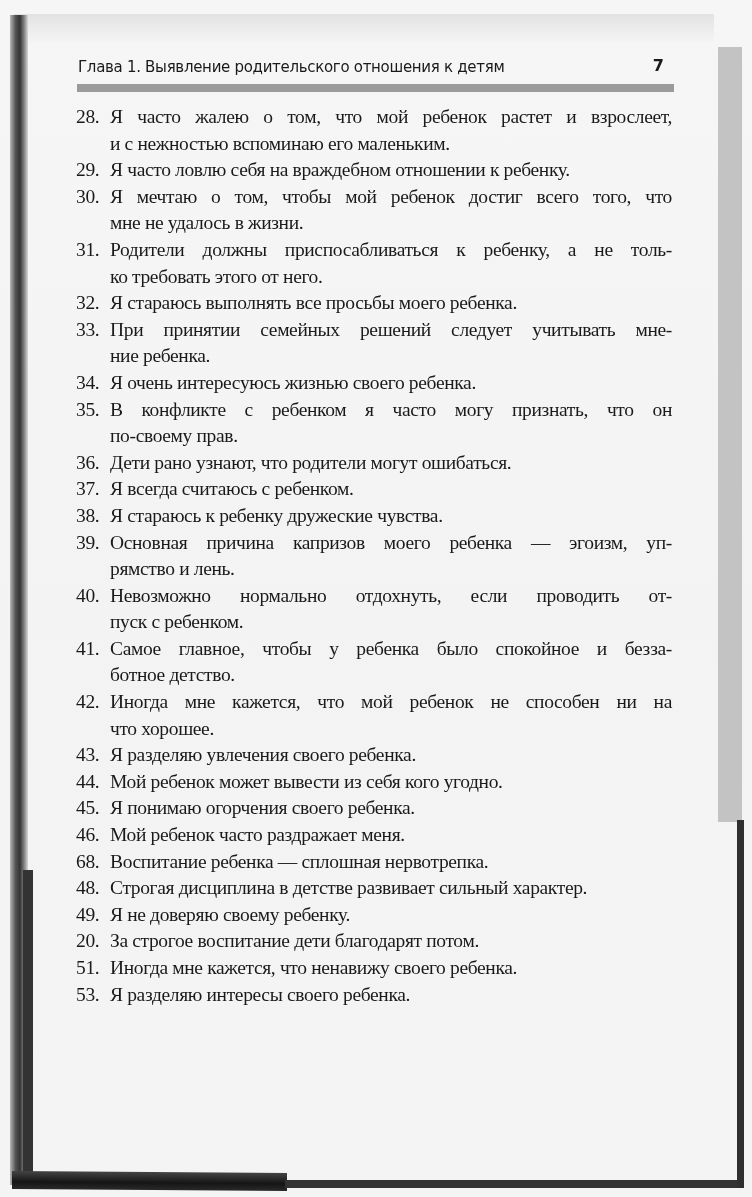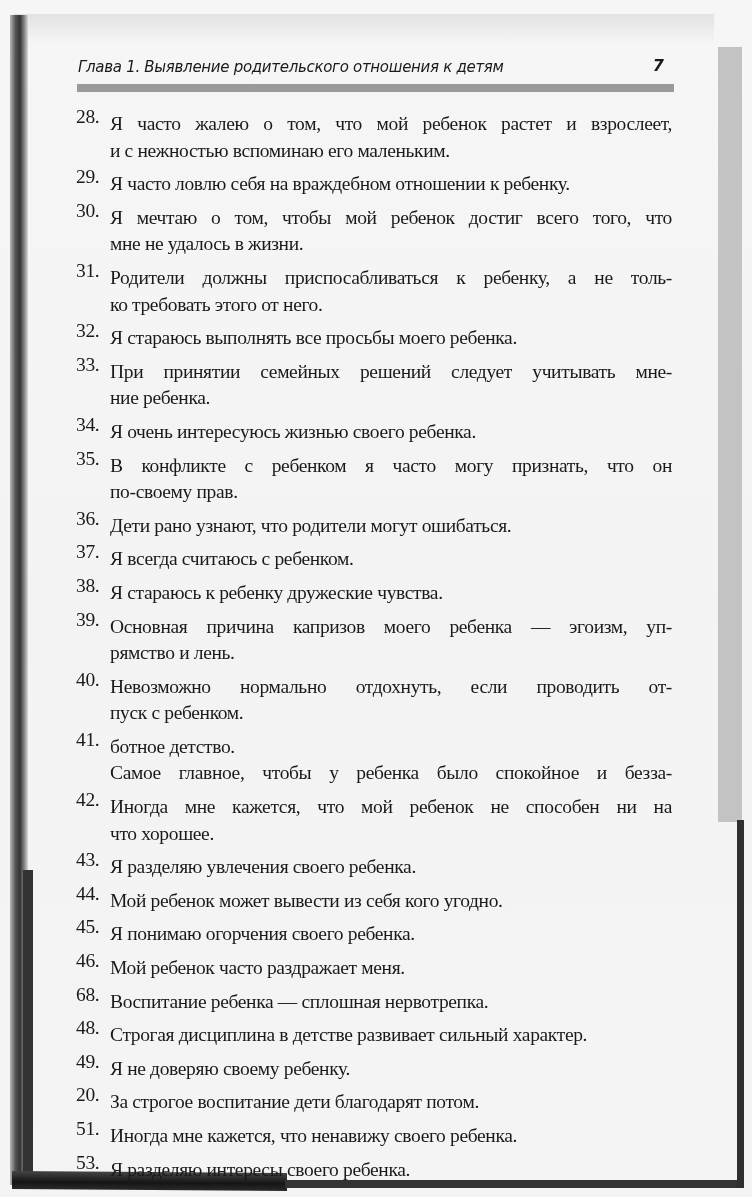--- a/index.html
+++ b/index.html
@@ -36,42 +36,42 @@
     }
     .right-gray {
       position: absolute; left: 718px; top: 47px; width: 24px; height: 775px;
       background: #c3c3c3;
     }
     .right-dark {
       position: absolute; left: 737px; top: 820px; width: 7px; height: 368px;
       background: #2f2f2f;
     }
     .header {
-      position: absolute; left: 78px; top: 58px; width: 590px; height: 24px; font-style: italic;
+      position: absolute; left: 78px; top: 58px; width: 590px; height: 24px;
     }
     .header-title {
       position: absolute; left: 0; top: 0;
       font-family: "DejaVu Sans", sans-serif; font-size: 15px; letter-spacing: -0.3px;
       color: #1a1a1a;
     }
     .page-number {
       position: absolute; right: 4px; top: -2px;
       font-family: "DejaVu Sans", sans-serif; font-weight: bold; font-size: 16px;
     }
     .header-rule {
       position: absolute; left: 77px; top: 84px; width: 597px; height: 8px;
       background: #9a9a9a;
     }
     .items {
       position: absolute; left: 76px; top: 104px; width: 596px;
       font-size: 19.5px; line-height: 26.6px; letter-spacing: -0.35px; font-family: Liberation Serif, serif;
     }
     .item { display: flex; text-align: justify; }
     .item-num { flex: 0 0 auto; width: 34px; white-space: nowrap; }
-    .item-text { flex: 1 1 auto; margin-top: 7px; }
+    .item-text { flex: 1 1 auto; }
     .line { display: block; white-space: nowrap; }
     .line.justify { text-align: justify; text-align-last: justify; white-space: normal; }
   </style>
 </head>
 <body>
 
 <div class="page">
   <div class="top-shade"></div>
   <div class="left-spine"></div>
   <div class="left-spine-lower"></div>
@@ -168,22 +168,22 @@
       <div class="item">
         <span class="item-num">40.</span>
         <span class="item-text">
           <span class="line justify">Невозможно нормально отдохнуть, если проводить от-</span>
           <span class="line">пуск с ребенком.</span>
         </span>
       </div>
       <div class="item">
         <span class="item-num">41.</span>
         <span class="item-text">
+          <span class="line justify">Самое главное, чтобы у ребенка было спокойное и безза-</span>
           <span class="line">ботное детство.</span>
-          <span class="line justify">Самое главное, чтобы у ребенка было спокойное и безза-</span>
         </span>
       </div>
       <div class="item">
         <span class="item-num">42.</span>
         <span class="item-text">
           <span class="line justify">Иногда мне кажется, что мой ребенок не способен ни на</span>
           <span class="line">что хорошее.</span>
         </span>
       </div>
       <div class="item">

